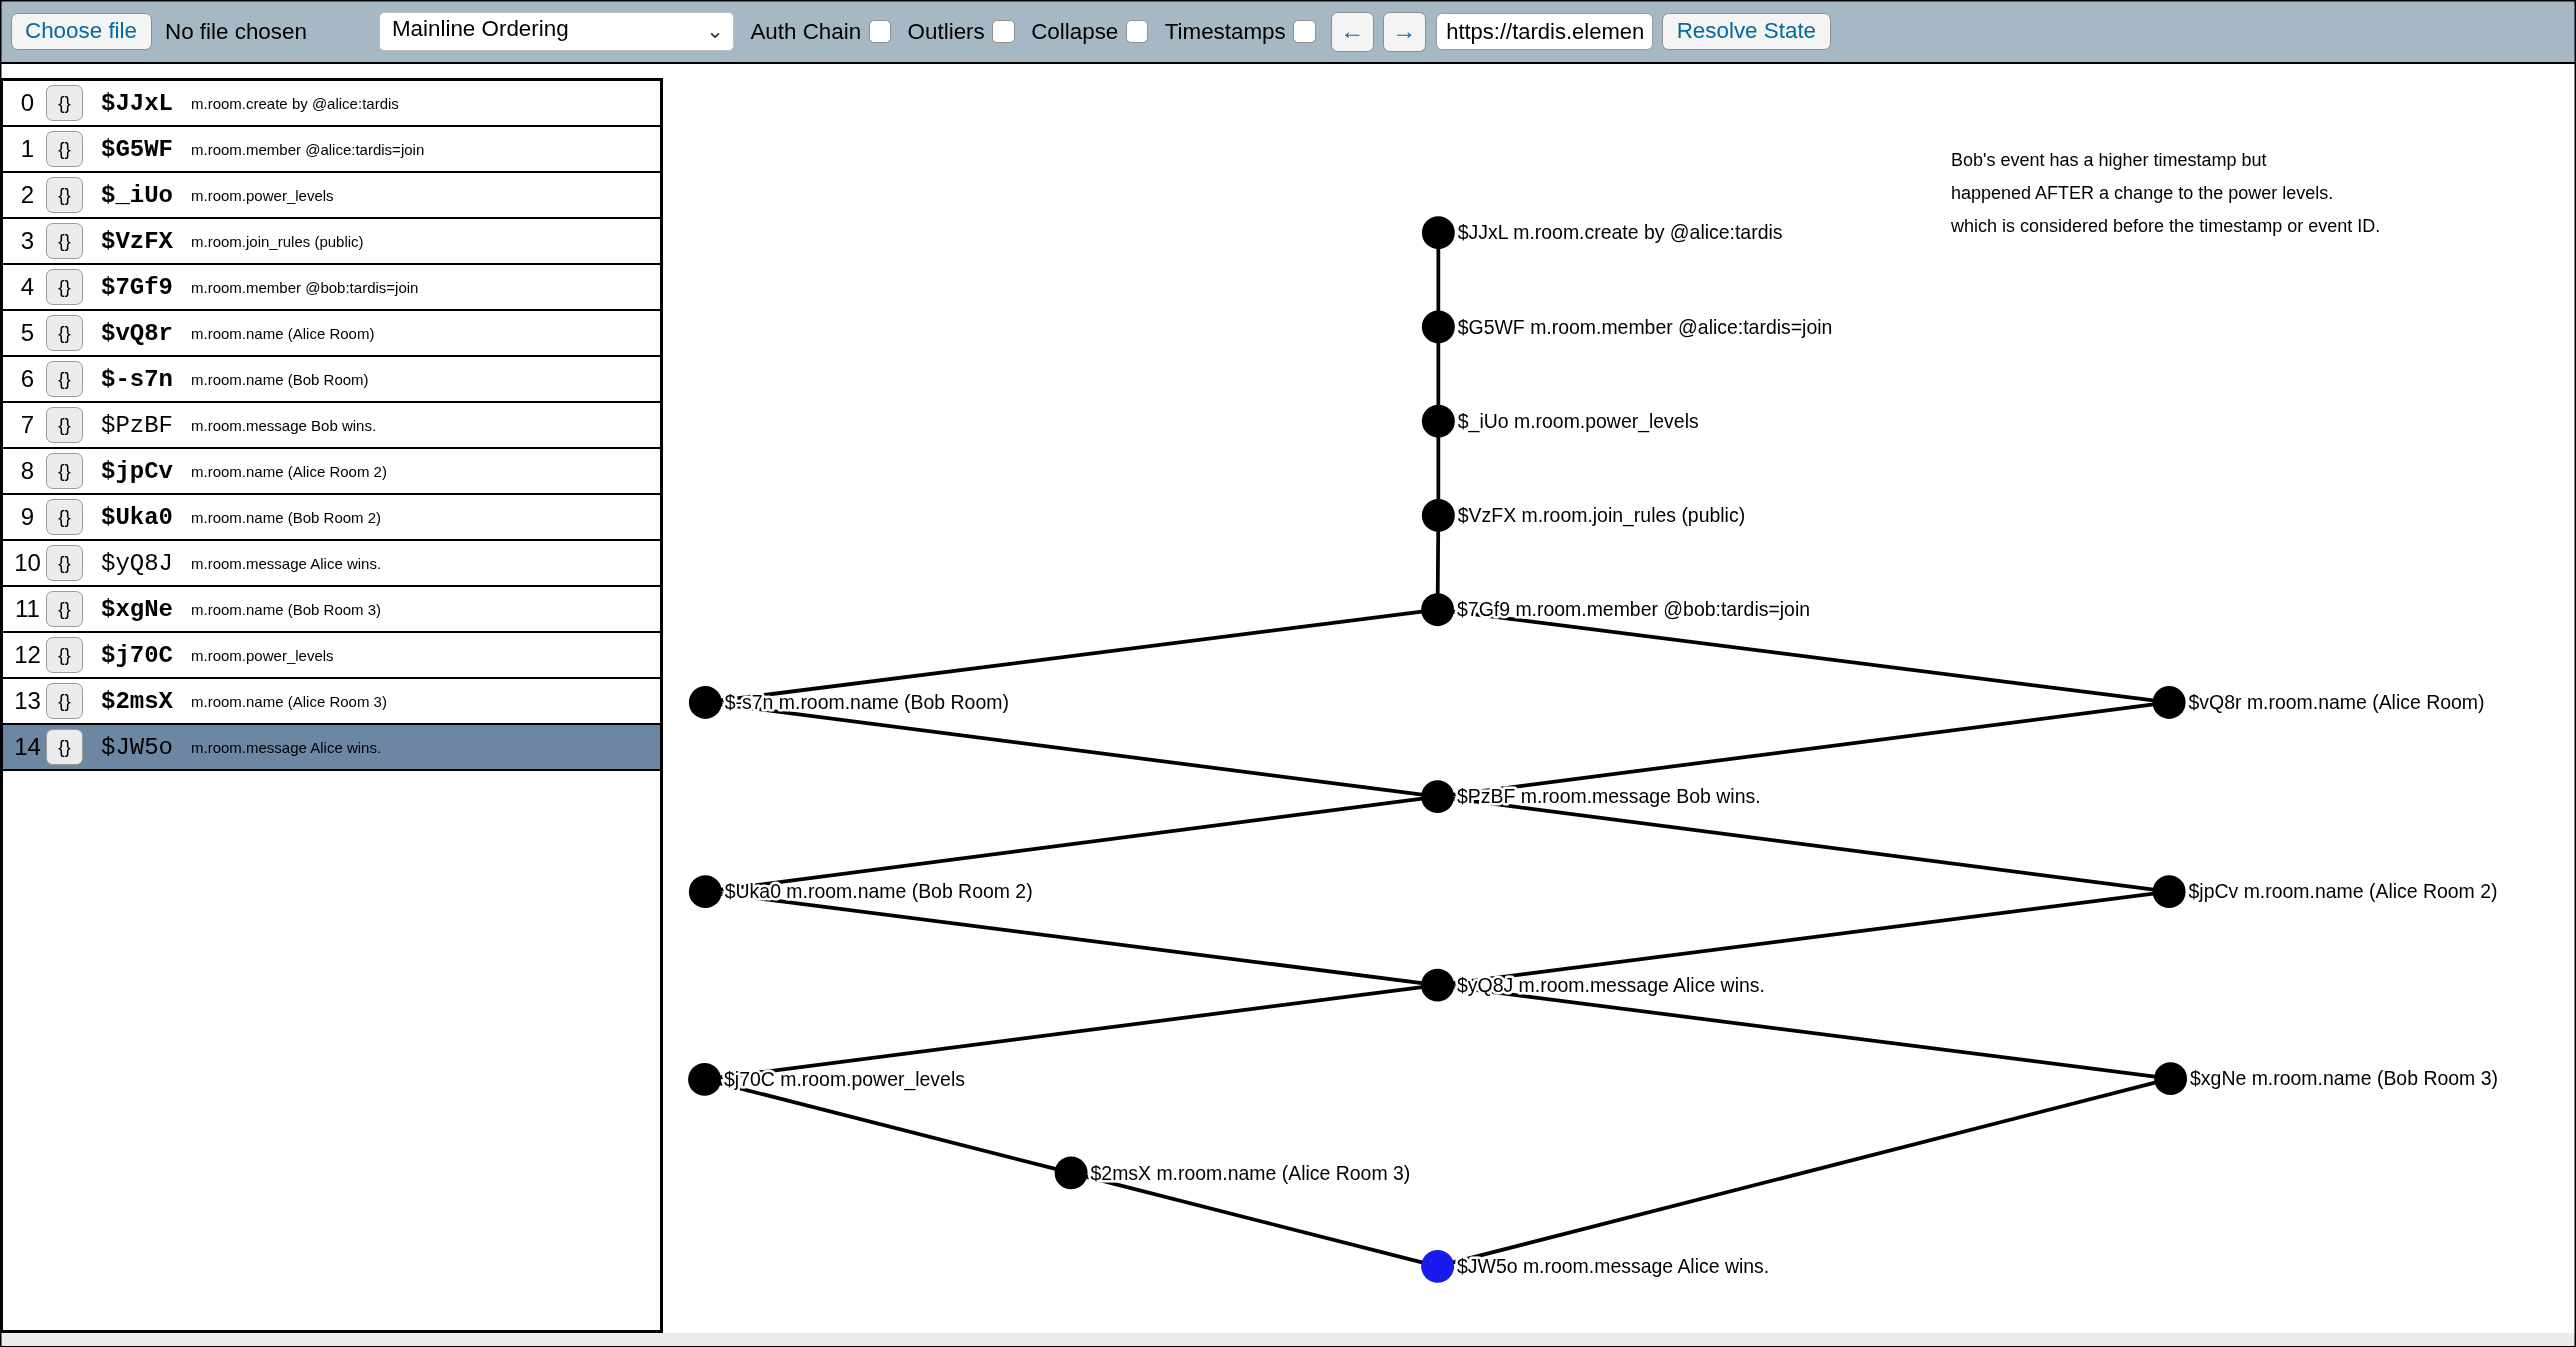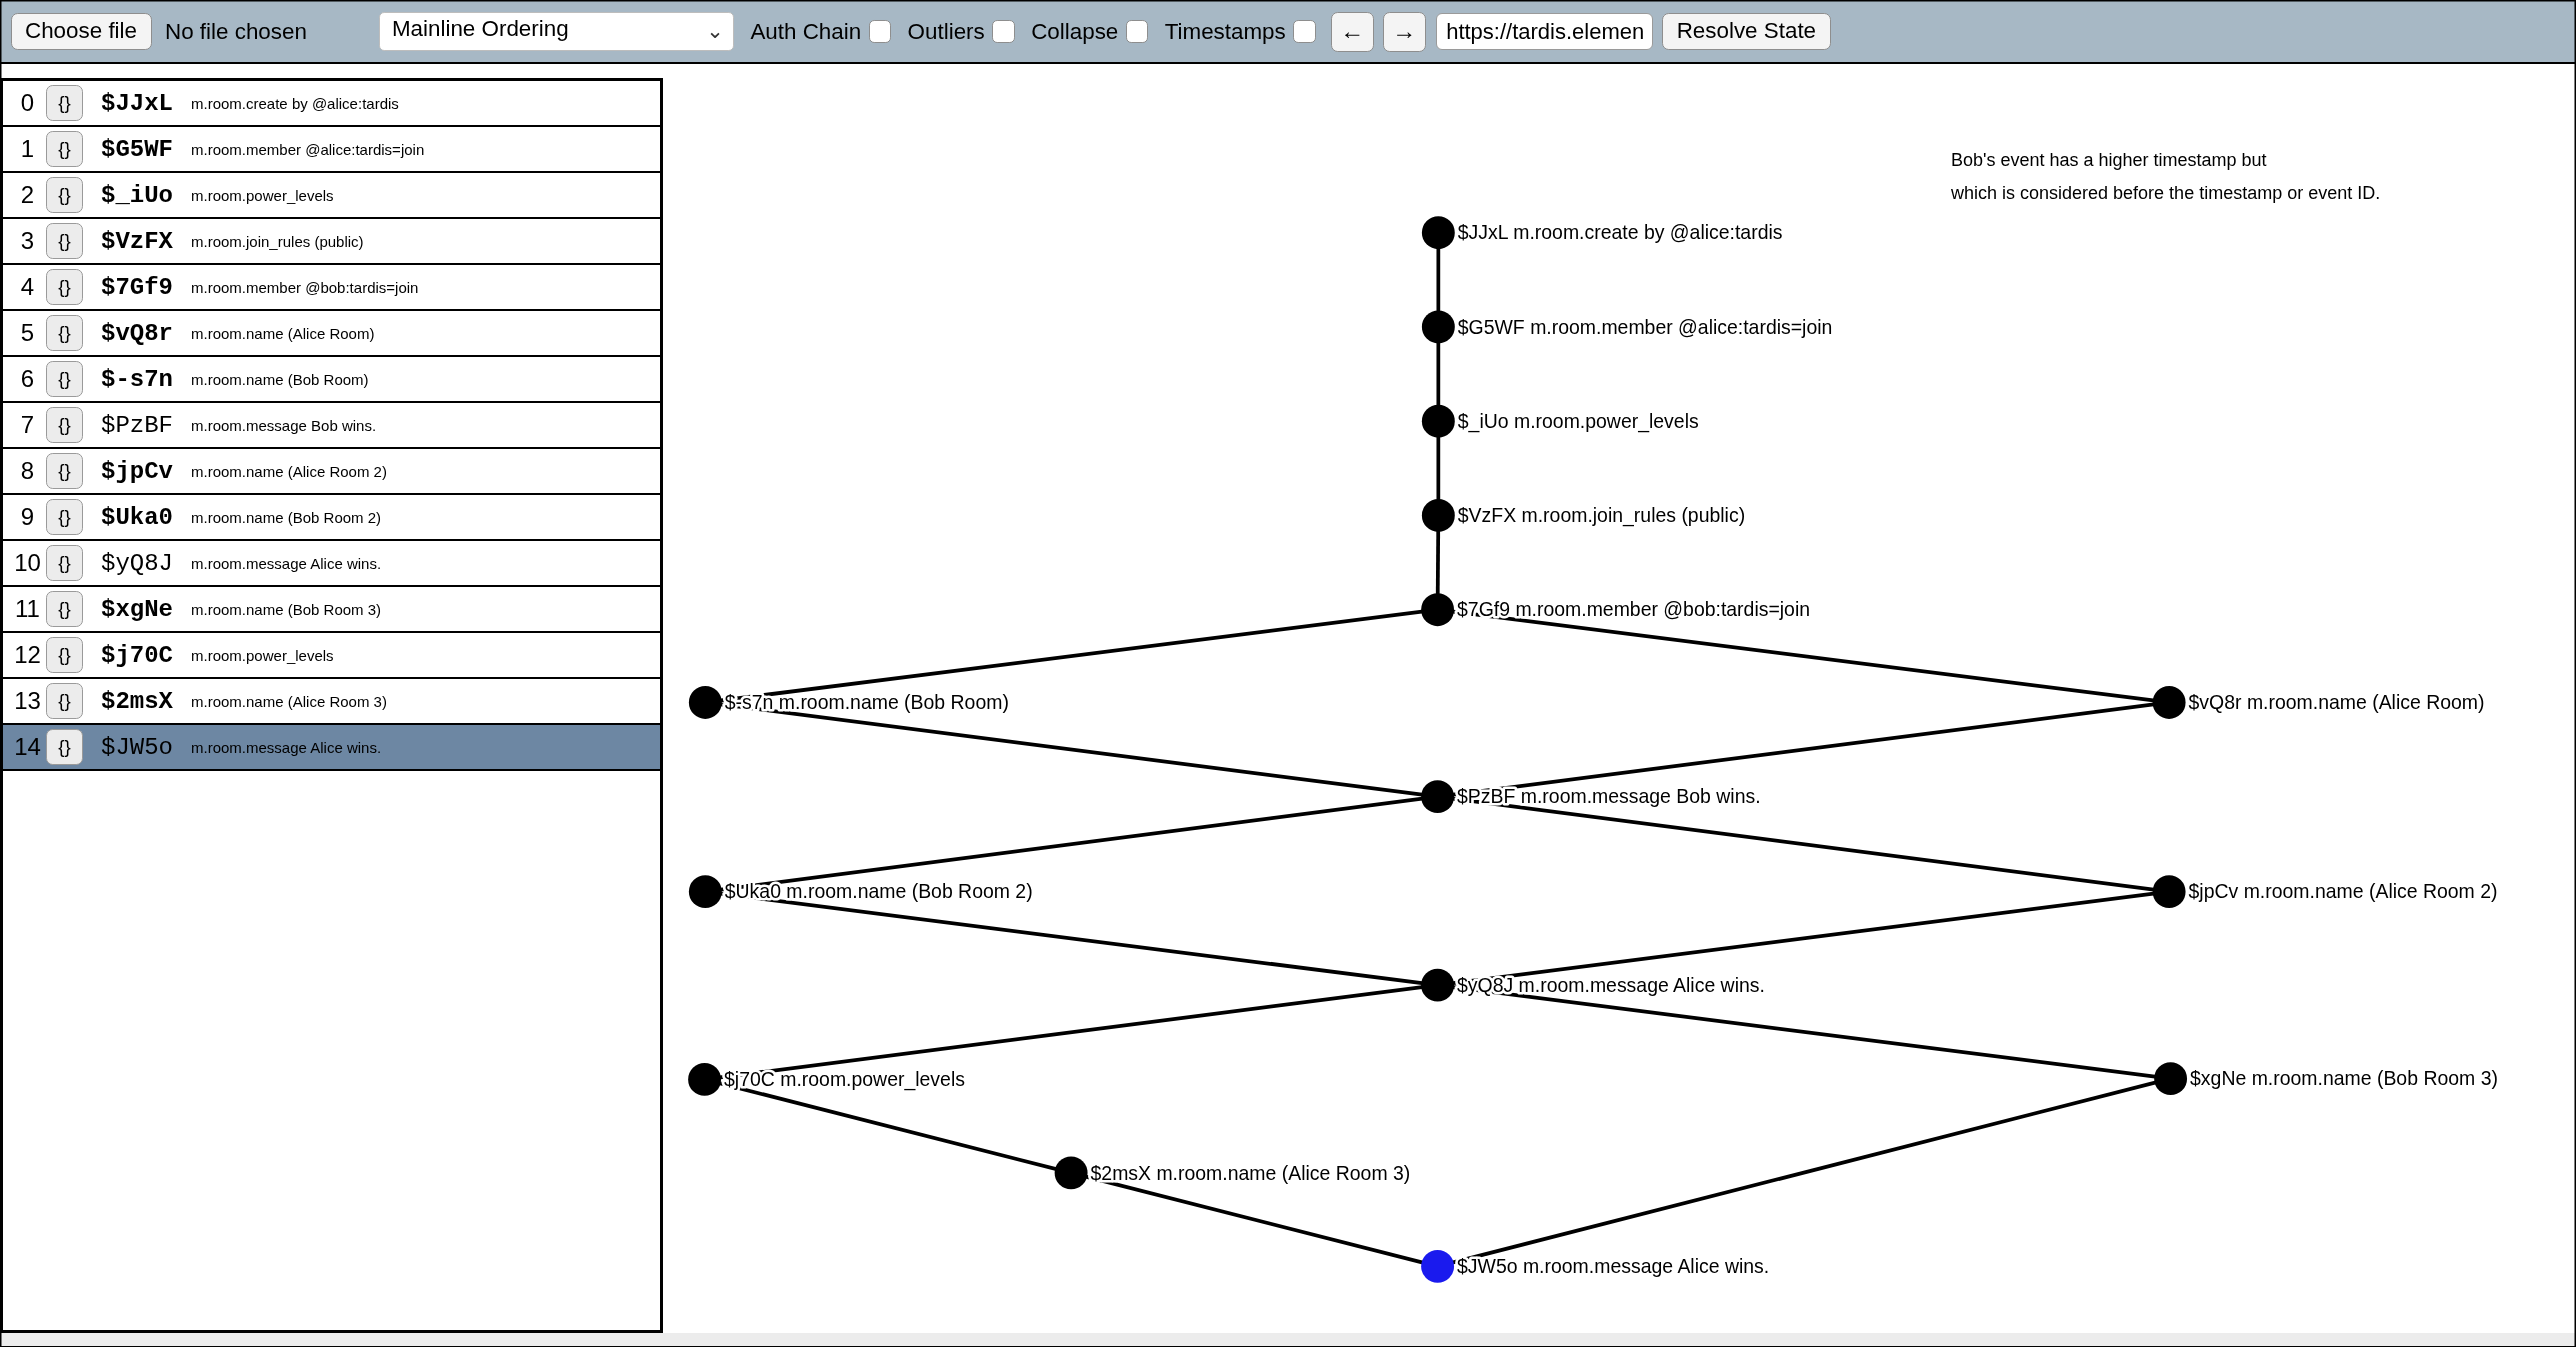--- a/index.html
+++ b/index.html
@@ -11,21 +11,21 @@
   .frame{position:absolute;inset:0;box-shadow:inset 0 0 0 1.5px #000;z-index:40;pointer-events:none}
 
   
   .toolbar{
     position:absolute;left:0;top:0;width:100%;height:64px;box-sizing:border-box;
     background:#a7b8c5;border-top:1.5px solid #000;border-bottom:2.2px solid #000;
     display:flex;align-items:center;font-size:22.4px;z-index:10;white-space:nowrap;
   }
   .btn{
     background:#f4f4f4;border:1.5px solid #8e8e8e;border-radius:6.7px;
-    font-size:22.4px;padding:5.2px 13.5px;color:#000000;font-family:inherit;line-height:1.1;
+    font-size:22.4px;padding:5.2px 13.5px;color:#0369a1;font-family:inherit;line-height:1.1;
   }
   .choose-file{margin-left:10.5px}
   .file-status{margin-left:13.5px}
   .select{
     margin-left:72px;width:355px;height:39px;background:#fff;border:1.5px solid #bdbdbd;
     border-radius:5.2px;display:flex;align-items:center;padding:0 33px 6px 12px;
     box-sizing:border-box;position:relative;font-size:22.4px;
   }
   .select .chev{position:absolute;right:9px;top:6px;font-size:21px;color:#333}
   .cb-label{margin-left:16.5px}
@@ -246,18 +246,19 @@
     <div class="row selected" style="background: rgb(109, 135, 163);">
       <span class="idx">14</span>
       <button class="json-btn">{}</button>
       <span class="eid">$JW5o</span>
       <span class="desc">m.room.message Alice wins.</span>
     </div>
   </div>
 
 <div class="annotation">
   <div>Bob's event has a higher timestamp but</div>
+  <div>happened AFTER a change to the power levels.</div>
   <div>which is considered before the timestamp or event ID.</div>
 </div>
 
 <div class="bottom-strip"></div>
 <div class="frame"></div>
 
 
 </body></html>

